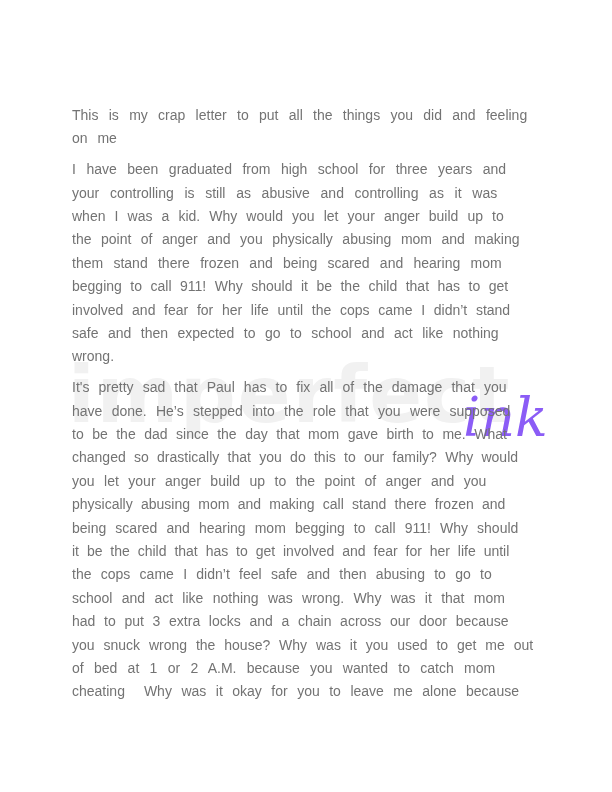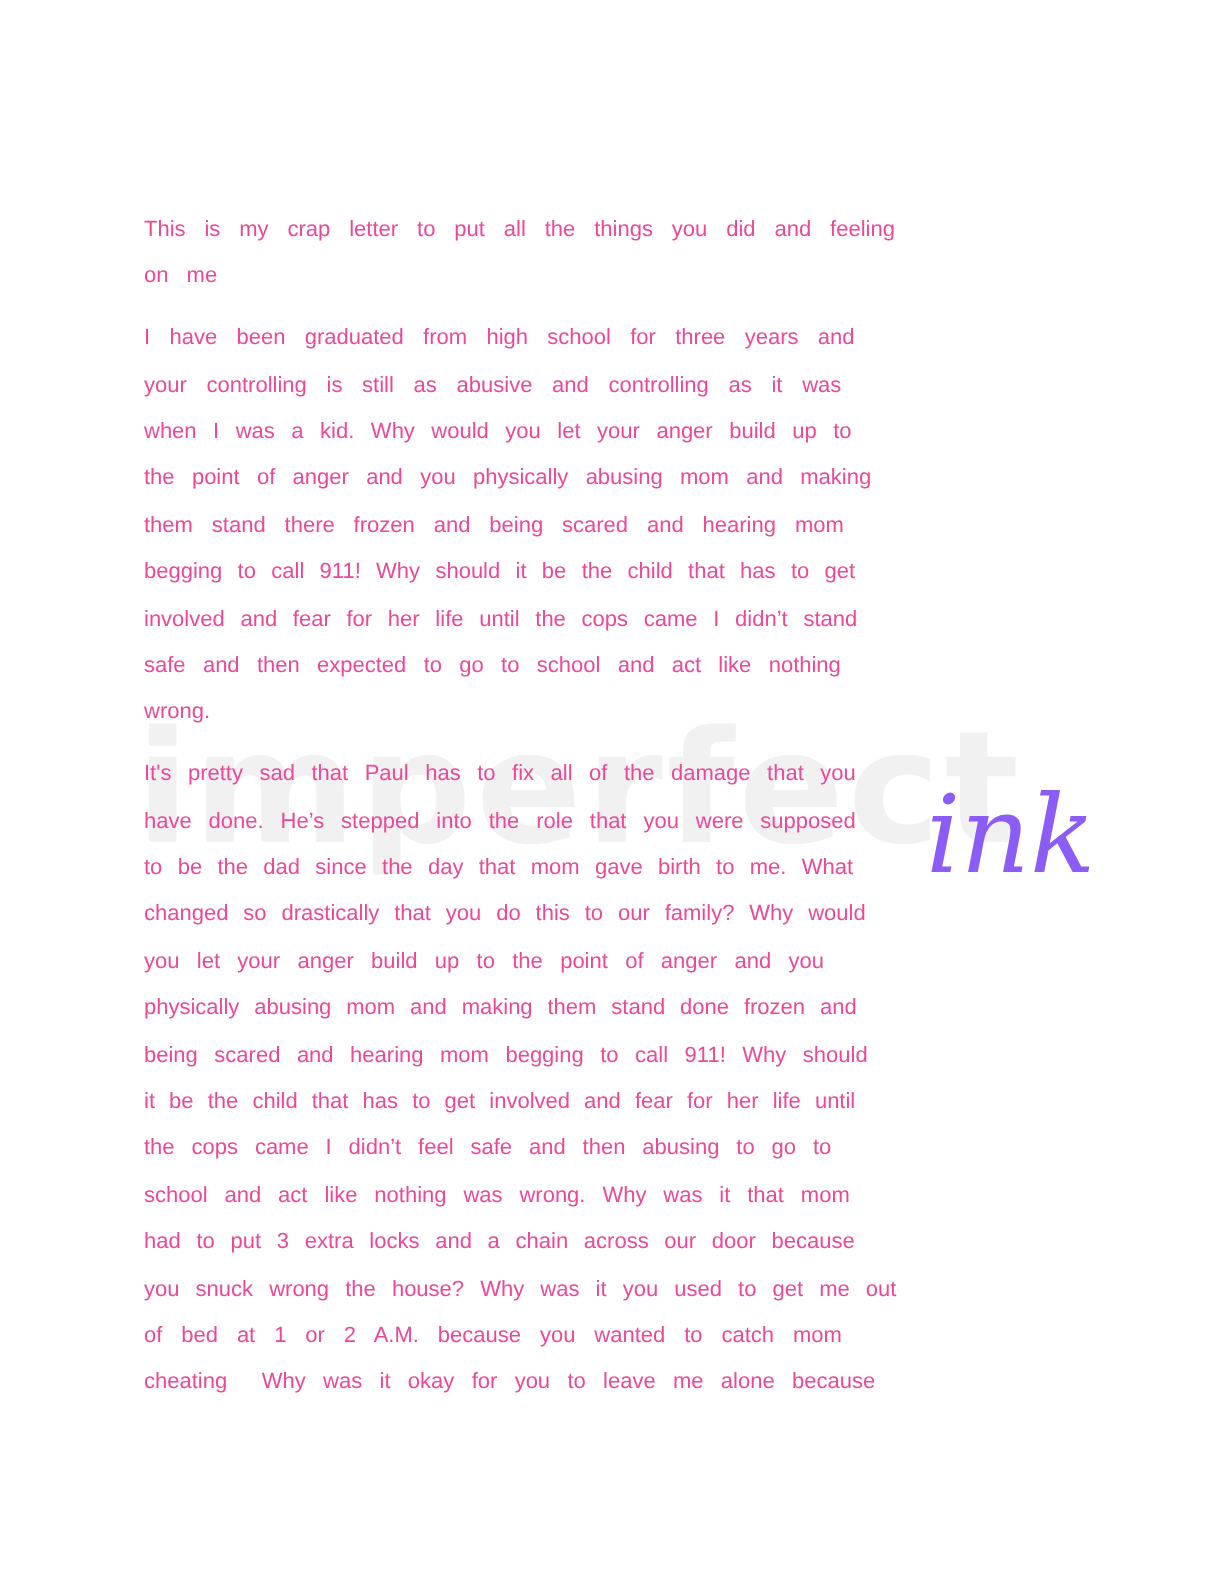--- a/index.html
+++ b/index.html
@@ -51,22 +51,22 @@
       line-height: 96px;
       margin-top: 28px;
     }
     .content {
       position: absolute;
       left: 72px;
       top: 104px;
       width: 470px;
       z-index: 1;
       font-family: "Liberation Sans", sans-serif;
-      font-size: 11px;
-      color: #ec4899;
+      font-size: 14px;
+      color: #737373;
     }
     .para {
       margin: 0 0 7.5px 0;
     }
     .line {
       display: block;
       height: 23.4px;
       line-height: 23.4px;
       white-space: nowrap;
       word-spacing: 4.2px;
@@ -100,21 +100,21 @@
       <span class="line" style="word-spacing:5.6px">safe and then expected to go to school and act like nothing</span>
       <span class="line">wrong.</span>
     </p>
 
     <p class="para">
       <span class="line" style="word-spacing:5.2px">It's pretty sad that Paul has to fix all of the damage that you</span>
       <span class="line" style="word-spacing:5.4px">have done. He’s stepped into the role that you were supposed</span>
       <span class="line" style="word-spacing:4.6px">to be the dad since the day that mom gave birth to me. What</span>
       <span class="line" style="word-spacing:4.4px">changed so drastically that you do this to our family? Why would</span>
       <span class="line" style="word-spacing:5.6px">you let your anger build up to the point of anger and you</span>
-      <span class="line" style="word-spacing:4.4px">physically abusing mom and making them stand done frozen and</span>
+      <span class="line" style="word-spacing:4.4px">physically abusing mom and making call stand there frozen and</span>
       <span class="line" style="word-spacing:5.2px">being scared and hearing mom begging to call 911! Why should</span>
       <span class="line" style="word-spacing:4px">it be the child that has to get involved and fear for her life until</span>
       <span class="line" style="word-spacing:5.4px">the cops came I didn’t feel safe and then abusing to go to</span>
       <span class="line" style="word-spacing:5.4px">school and act like nothing was wrong. Why was it that mom</span>
       <span class="line" style="word-spacing:4.8px">had to put 3 extra locks and a chain across our door because</span>
       <span class="line" style="word-spacing:5px">you snuck wrong the house? Why was it you used to get me out</span>
       <span class="line" style="word-spacing:6.4px">of bed at 1 or 2 A.M. because you wanted to catch mom</span>
       <span class="line" style="word-spacing:5.6px; white-space:pre">cheating  Why was it okay for you to leave me alone because</span>
     </p>
 

